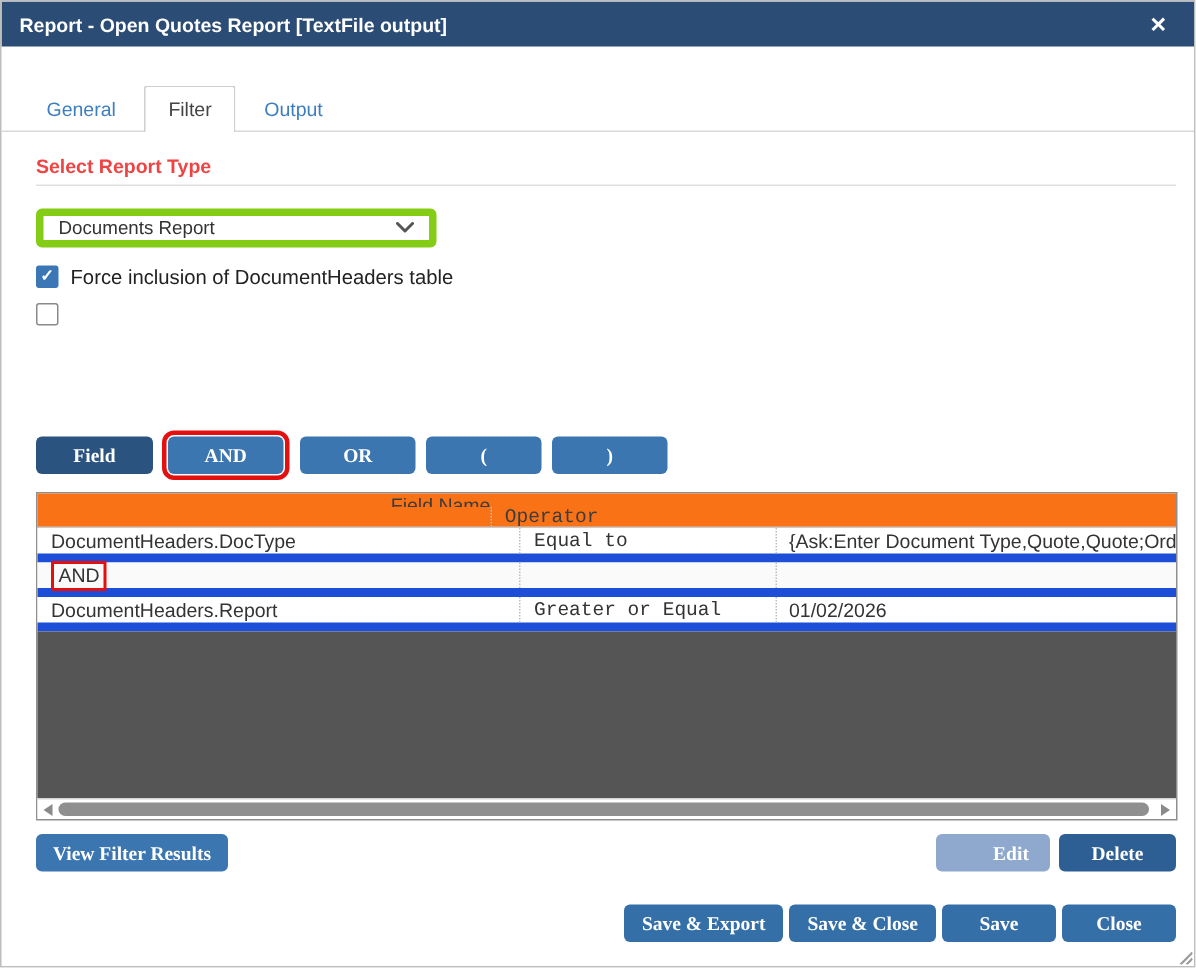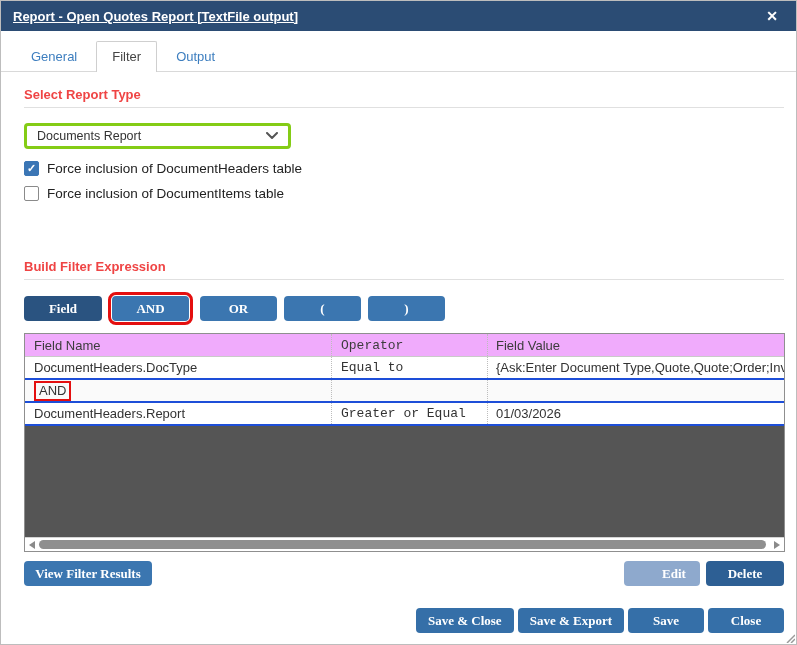--- a/index.html
+++ b/index.html
@@ -8,42 +8,42 @@
   .dialog {
     width: 797px; height: 645px; background: #fff;
     border: 1px solid #bdbdbd; position: relative; overflow: hidden;
   }
   
   .titlebar {
     height: 30px; background: #2b4c74; color: #fff;
     display: flex; align-items: center; padding: 0 12px;
     font-weight: bold; font-size: 13px;
   }
-  .titlebar .title { flex: 1; text-decoration: underline; }
+  .titlebar .title { flex: 1; }
   .close-btn { color:#fff; font-size: 14px; font-weight: bold; cursor: pointer; padding: 0 6px; }
   
-  .tabbar { margin-top: 10px; border-bottom: 1px solid #d9d9d9; display: flex; padding-left: 14px; height: 31px; text-align: center; }
+  .tabbar { margin-top: 26px; border-bottom: 1px solid #d9d9d9; display: flex; padding-left: 14px; height: 31px; text-align: center; }
   .tab {
     padding: 7px 15px; color: #3d7ebf; cursor: pointer; font-size: 13px;
     border: 1px solid transparent; border-bottom: none; margin-right: 3px;
   }
   .tab.active {
     color: #444; background: #fff; border-color: #cfcfcf;
     border-radius: 2px 2px 0 0; margin-bottom: -1px;
   }
   
   .content { padding: 15px 12px 0 23px; }
   .section-heading {
     color: #ef4444; font-weight: bold; font-size: 13px;
     padding-bottom: 5px; border-bottom: 1px solid #e0e0e0;
   }
   
   .dropdown {
     margin-top: 15px; width: 267px; height: 26px;
-    border: 3px solid #84cc16; border-radius: 4px;
+    border: 5px solid #84cc16; border-radius: 4px;
     display: flex; align-items: center; padding: 0 10px; cursor: pointer;
     color: #333; background: #fff;
   }
   .dropdown .dd-value { flex: 1; font-size: 12.5px; }
   .chevron { width: 12px; height: 8px; }
   
   .cb-row { display: flex; align-items: center; margin-top: 12px; }
   .cb-row + .cb-row { margin-top: 10px; }
   .cb-box {
     width: 15px; height: 15px; border: 1px solid #8a8a8a; border-radius: 2px;
@@ -61,22 +61,22 @@
     border: none; border-radius: 4px; height: 25px;
     display: inline-flex; align-items: center; justify-content: center;
     cursor: pointer; font-family: Liberation Serif, serif;
   }
   .expr-btn { width: 77px; margin-right: 7px; }
   .expr-btn.field { width: 78px; background: #2a5380; }
   .expr-btn.hl { outline: 3px solid #e40f0f; outline-offset: 1px; margin-right: 11px; margin-left: 3px; }
   
   .ftable { margin-top: 12px; width: 761px; border: 1px solid #8f8f8f; background: #fff; }
   .trow { display: flex; height: 23px; align-items: center; }
-  .thead { background: #f0abfc; border-bottom: 1px solid #c9c9c9; color: #3c3c3c; }
-  .tbody-row { border-bottom: 2px solid #1d4ed8; background: #fff; }
+  .thead { background: #f97316; border-bottom: 1px solid #c9c9c9; color: #3c3c3c; flex-direction: column; }
+  .tbody-row { border-bottom: 6px solid #1d4ed8; background: #fff; gap: 15px; }
   .tbody-row.alt { background: #fafafa; }
   .c1 { width: 306px; padding: 0 9px; overflow: hidden; white-space: nowrap; }
   .c2 { width: 156px; padding: 0 9px; border-left: 1px dotted #bdbdbd; height: 100%; display: flex; align-items: center; overflow: hidden; white-space: nowrap; font-family: Liberation Mono, monospace; }
   .c3 { flex: 1; padding: 0 8px; border-left: 1px dotted #bdbdbd; height: 100%; display: flex; align-items: center; overflow: hidden; white-space: nowrap; }
   .and-badge { border: 2px solid #e40f0f; padding: 0 3px; line-height: 16px; display: inline-block; }
   .table-empty { height: 111px; background: #555555; }
   
   .hscroll { height: 14px; border-top: 1px solid #d4d4d4; position: relative; background: #fff; display:flex; align-items:center; }
   .scroll-arrow { width: 14px; height: 14px; display:flex; align-items:center; justify-content:center; cursor:pointer; flex:none; }
   .tri-left { width:0; height:0; border-top:4px solid transparent; border-bottom:4px solid transparent; border-right:6px solid #8a8a8a; }
@@ -124,26 +124,24 @@
       <span class="cb-box checked">
         <span class="cb-check">✓</span>
       </span>
       <span class="cb-label">Force inclusion of DocumentHeaders table</span>
     </div>
 
     <div class="cb-row">
       <span class="cb-box">
         <span class="cb-check"></span>
       </span>
-      <span class="cb-label">Force inclusion of DocumentItems table</span>
     </div>
 
     <div class="spacer-lg"></div>
 
-    <div class="section-heading">Build Filter Expression</div>
 
     <div class="expr-row">
       <button class="btn expr-btn field">Field</button>
       <button class="btn expr-btn hl">AND</button>
       <button class="btn expr-btn">OR</button>
       <button class="btn expr-btn">(</button>
       <button class="btn expr-btn">)</button>
     </div>
 
     <div class="ftable">
@@ -158,21 +156,21 @@
         <div class="c3">{Ask:Enter Document Type,Quote,Quote;Order;Inv...</div>
       </div>
       <div class="trow tbody-row alt">
         <div class="c1"><span class="and-badge">AND</span></div>
         <div class="c2"></div>
         <div class="c3"></div>
       </div>
       <div class="trow tbody-row">
         <div class="c1">DocumentHeaders.Report</div>
         <div class="c2">Greater or Equal</div>
-        <div class="c3">01/03/2026</div>
+        <div class="c3">01/02/2026</div>
       </div>
       <div class="table-empty"></div>
       <div class="hscroll">
         <span class="scroll-arrow">
             <span class="tri-left"></span>
           </span>
         <span class="scroll-track">
           <span class="scroll-thumb"></span>
         </span>
         <span class="scroll-arrow">
@@ -183,22 +181,22 @@
 
     <div class="action-row">
       <button class="btn btn-view">View Filter Results</button>
       <span class="right">
         <button class="btn btn-edit">Edit</button>
         <button class="btn btn-delete">Delete</button>
       </span>
     </div>
 
     <div class="footer-row">
+      <button class="btn btn-footer">Save &amp; Export</button>
       <button class="btn btn-footer">Save &amp; Close</button>
-      <button class="btn btn-footer">Save &amp; Export</button>
       <button class="btn btn-footer">Save</button>
       <button class="btn btn-footer">Close</button>
     </div>
 
   </div>
 
   <svg class="resize-grip" viewBox="0 0 10 10">
     <line x1="2" y1="10" x2="10" y2="2" stroke="#9a9a9a" stroke-width="1.5"></line>
     <line x1="6" y1="10" x2="10" y2="6" stroke="#9a9a9a" stroke-width="1.5"></line>
   </svg>

